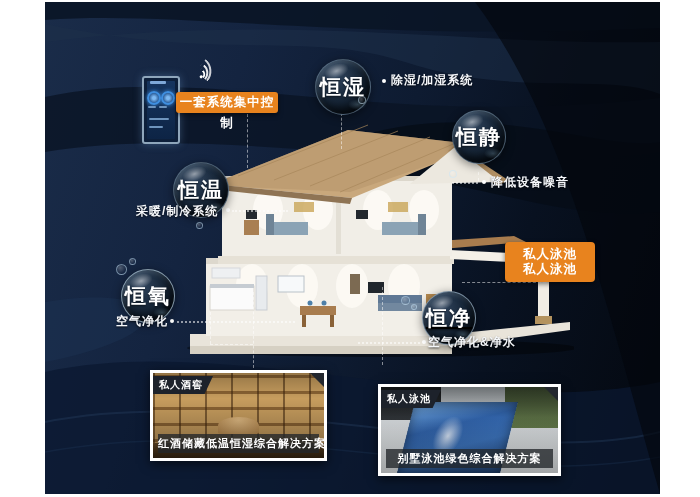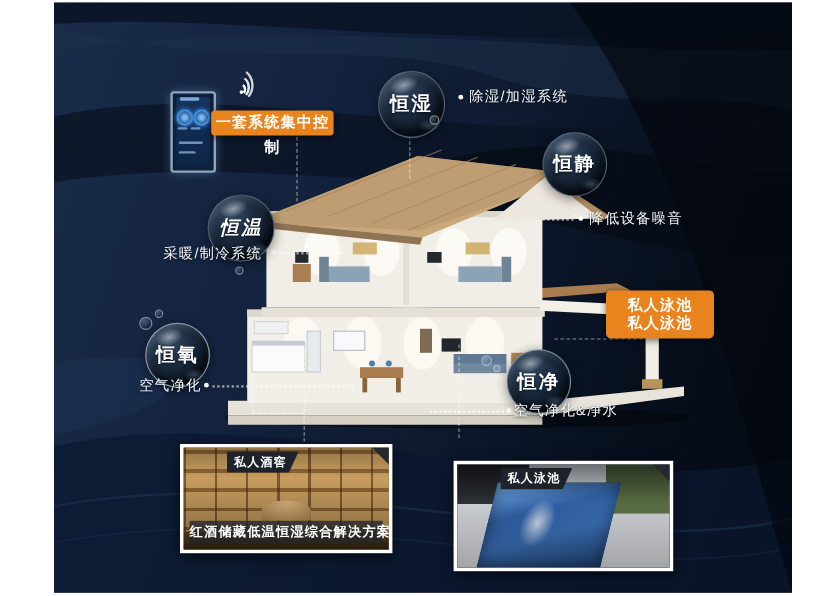--- a/index.html
+++ b/index.html
@@ -9,28 +9,28 @@
   .swirl{position:absolute;left:0;top:0;width:100%;height:100%;pointer-events:none;}
   
   .bubble{position:absolute;border-radius:50%;display:flex;align-items:center;justify-content:center;
     background:radial-gradient(circle at 36% 30%, #31455e 0%, #1a2a3d 40%, #0a1420 78%, #060c14 100%);
     box-shadow:inset -3px -5px 8px rgba(0,0,0,.65), inset 2px 3px 5px rgba(190,220,240,.22), 0 2px 10px rgba(0,0,0,.45);
     border:1px solid rgba(170,200,220,.38);}
   .bubble::before{content:"";position:absolute;left:14%;top:8%;width:46%;height:26%;border-radius:50%;
     background:radial-gradient(ellipse at center, rgba(255,255,255,.5), rgba(255,255,255,0) 70%);transform:rotate(-18deg);}
   .bubble::after{content:"";position:absolute;right:6%;bottom:8%;width:34%;height:20%;border-radius:50%;
     background:radial-gradient(ellipse at center, rgba(160,210,240,.25), rgba(255,255,255,0) 70%);}
-  .bubble span{color:#fff;font-weight:bold;font-size:16px;letter-spacing:2px;text-shadow:0 1px 2px rgba(0,0,0,.6);position:relative;z-index:2;}
+  .bubble span{color:#fff;font-weight:bold;font-size:21px;letter-spacing:2px;text-shadow:0 1px 2px rgba(0,0,0,.6);position:relative;z-index:2;}
   .b-hengshi{left:315px;top:59px;width:54px;height:54px;}
   .b-hengjing{left:452px;top:110px;width:52px;height:52px;}
-  .b-hengwen{left:173px;top:162px;width:54px;height:54px;font-style:italic;}
+  .b-hengwen{left:173px;top:162px;width:54px;height:54px;}
   .b-hengyang{left:121px;top:269px;width:52px;height:52px;border-color:rgba(210,235,250,.6);}
-  .b-hengjing2{left:422px;top:291px;width:52px;height:52px;border-color:rgba(200,225,245,.55);}
-  
-  .lbl{position:absolute;color:#f5f7fa;font-size:12px;font-weight:normal;letter-spacing:1px;text-shadow:0 1px 2px rgba(0,0,0,.7);white-space:nowrap;}
+  .b-hengjing2{left:422px;top:291px;width:52px;height:52px;border-color:rgba(200,225,245,.55);text-decoration:underline;}
+  
+  .lbl{position:absolute;color:#f5f7fa;font-size:12px;font-weight:bold;letter-spacing:1px;text-shadow:0 1px 2px rgba(0,0,0,.7);white-space:nowrap;}
   .dot{position:absolute;width:4px;height:4px;border-radius:50%;background:#fff;}
   .vline{position:absolute;border-left:1px dashed rgba(255,255,255,.5);width:0;}
   .hline{position:absolute;border-top:1px dashed rgba(255,255,255,.5);height:0;}
   .hdot{position:absolute;border-top:2px dotted rgba(255,255,255,.55);height:0;}
   
   .callout{position:absolute;background:#e8831e;color:#fff;font-weight:bold;text-align:center;
     border-radius:3px;box-shadow:0 2px 5px rgba(0,0,0,.5);}
   .c-control{left:176px;top:92px;width:102px;height:21px;line-height:21px;font-size:12.5px;letter-spacing:1px;}
   .c-health{left:505px;top:242px;width:90px;padding:5px 0;font-size:12.5px;line-height:15px;border-radius:4px;letter-spacing:1px;}
   
@@ -44,21 +44,21 @@
   .wifi i{position:absolute;left:50%;bottom:2px;border:solid #fff;border-width:2px 2px 0 0;border-radius:0 100% 0 0;transform:translateX(-50%);}
   .wifi .a1{width:4px;height:4px;}.wifi .a2{width:9px;height:9px;opacity:.9;}.wifi .a3{width:14px;height:14px;opacity:.8;}
   .wifi .d0{position:absolute;left:50%;bottom:0;width:3px;height:3px;background:#fff;border-radius:50%;transform:translateX(-50%);border:none;}
   
   .mb{position:absolute;border-radius:50%;border:1px solid rgba(200,230,250,.5);background:radial-gradient(circle at 35% 30%, rgba(255,255,255,.25), rgba(255,255,255,0) 70%);}
   
   .photo{position:absolute;border:3px solid #fff;box-shadow:0 3px 10px rgba(0,0,0,.6);overflow:hidden;}
   .ph-wine{left:150px;top:370px;width:171px;height:85px;}
   .ph-pool{left:378px;top:384px;width:177px;height:86px;}
   .badge{position:absolute;left:0;top:3px;background:#1d222b;color:#fff;font-size:10px;font-weight:bold;
-    padding:2px 10px 2px 6px;letter-spacing:1px;clip-path:polygon(0 0,100% 0,86% 100%,0 100%);z-index:4;margin-left:36px;}
+    padding:2px 10px 2px 6px;letter-spacing:1px;clip-path:polygon(0 0,100% 0,86% 100%,0 100%);z-index:4;}
   .caption{position:absolute;left:5px;right:5px;bottom:5px;background:rgba(35,38,42,.78);color:#fff;
     font-size:11px;font-weight:bold;text-align:center;padding:2px 0;letter-spacing:1px;z-index:4;white-space:nowrap;}
   .fold{position:absolute;right:0;top:0;width:0;height:0;border-left:14px solid transparent;border-top:14px solid #23272e;z-index:4;}
   
   .wine-bg{position:absolute;inset:0;background:
     repeating-linear-gradient(0deg,#8a6333 0 3px,#c79d5e 3px 16px),
     linear-gradient(180deg,#caa066,#a87c43);}
   .wine-cols{position:absolute;inset:0;background:repeating-linear-gradient(90deg,rgba(60,35,12,.55) 0 2px,rgba(0,0,0,0) 2px 26px);}
   .wine-table{position:absolute;left:38%;top:52%;width:24%;height:20%;background:radial-gradient(ellipse at 50% 20%,#e3bd85,#b98a4e);border-radius:50% 50% 10% 10%;}
   .wine-floor{position:absolute;left:0;right:0;bottom:0;height:18%;background:linear-gradient(180deg,#6b4c28,#3c2a14);}
@@ -255,13 +255,14 @@
 
 <div class="photo ph-pool">
   <div class="pool-deck"></div>
   <div class="pool-bldg"></div>
   <div class="pool-green"></div>
   <div class="pool-water"></div>
   <div class="pool-shine"></div>
   <div class="pool-shade"></div>
   <div class="badge">私人泳池</div>
   <div class="fold"></div>
+  <div class="caption">别墅泳池绿色综合解决方案</div>
 </div>
 
 </body></html>

